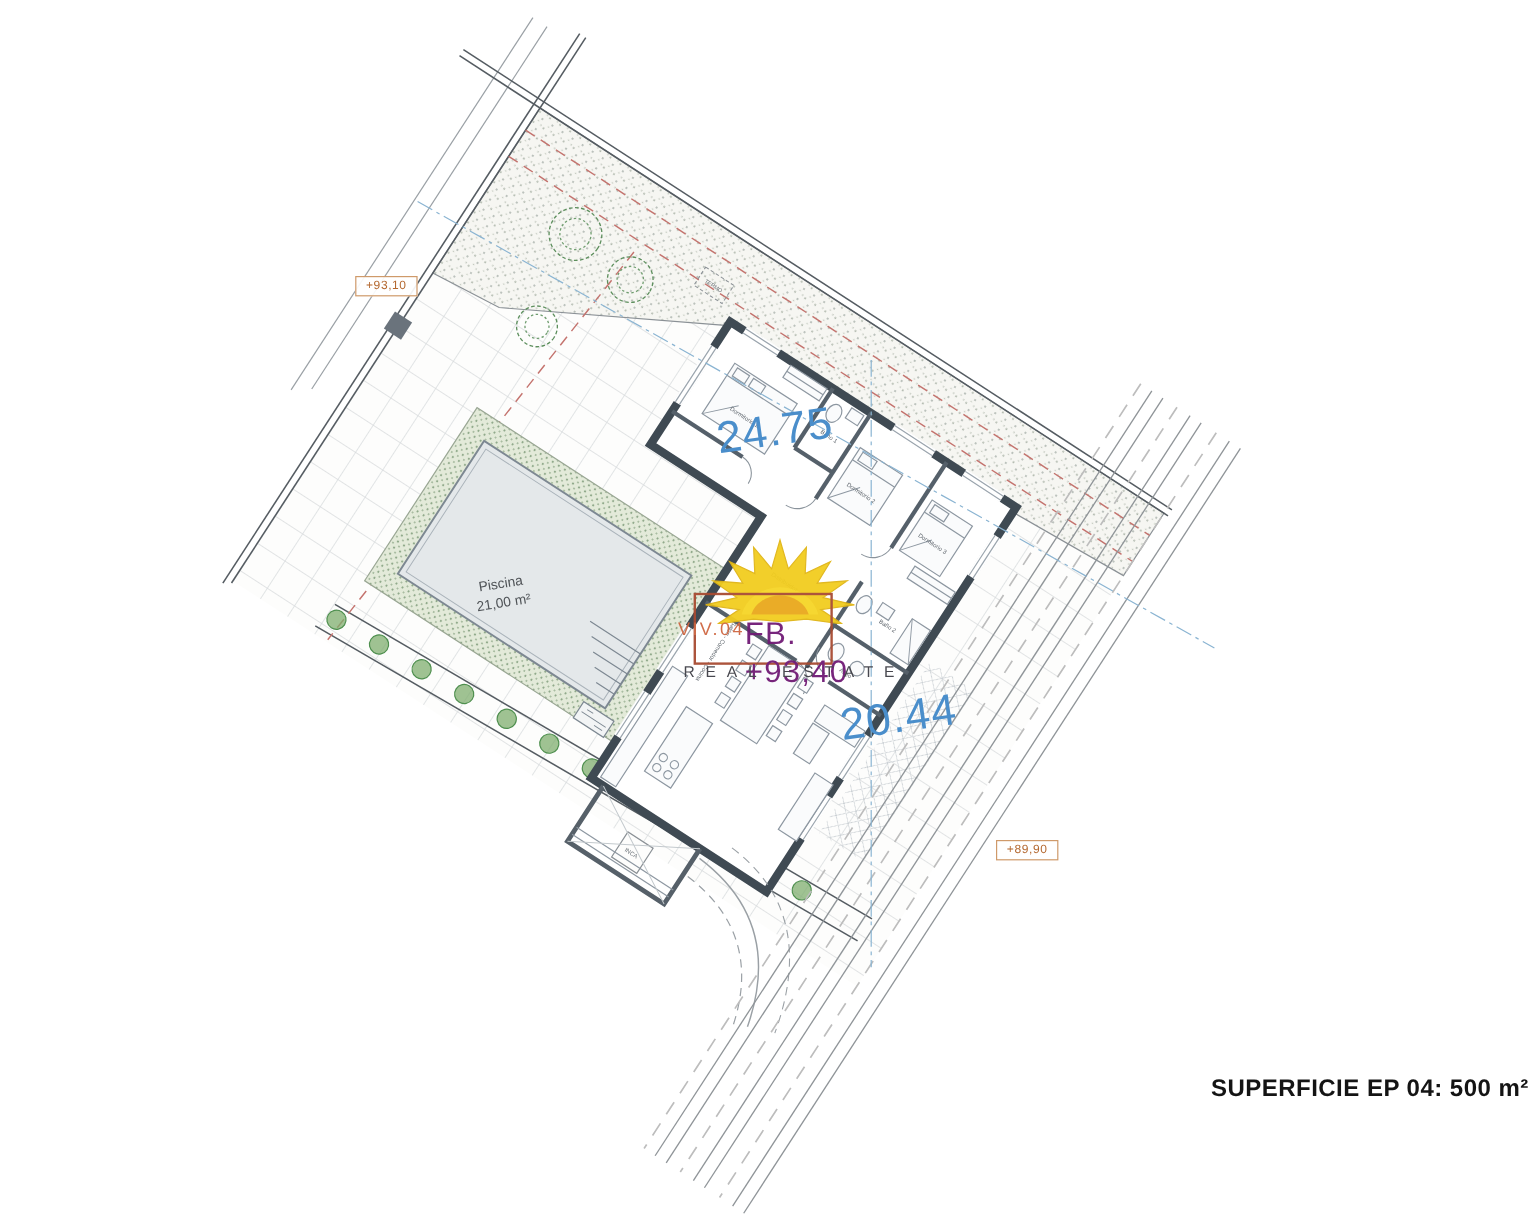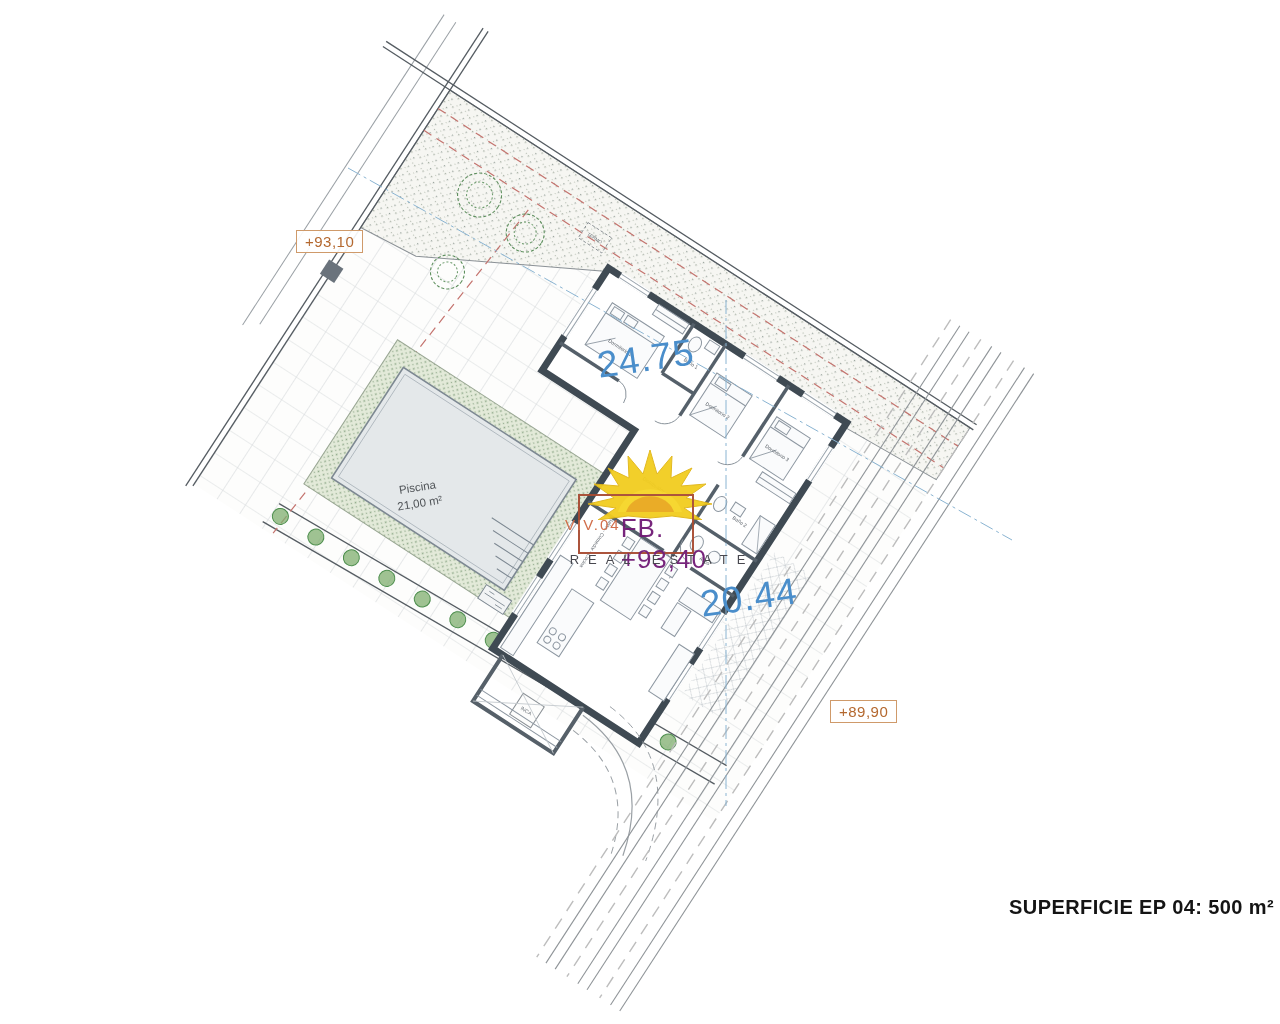--- a/index.html
+++ b/index.html
@@ -4,21 +4,21 @@
 <style>
   html,body{margin:0;padding:0;background:#ffffff;}
   #sheet{position:relative;width:1280px;height:1024px;background:#ffffff;overflow:hidden;
          font-family:"Liberation Sans",sans-serif;}
   #planSvg{position:absolute;left:0;top:0;}
   .overlay{position:absolute;white-space:nowrap;}
   .area-num{font-family:"Liberation Sans",sans-serif;font-size:37px;font-weight:400;
             color:#4a8ecb;letter-spacing:1px;transform:rotate(-8deg);}
   .pool-label{font-size:11.5px;color:#4f5357;text-align:center;line-height:1.35;
               transform:rotate(-9deg);}
-  .elev-box{font-size:15px;color:#b4682f;border:1px solid #cf9a6a;
+  .elev-box{font-size:10px;color:#b4682f;border:1px solid #cf9a6a;
             background:rgba(255,255,255,.92);padding:2px 8px;letter-spacing:.5px;}
   .superficie{font-size:20px;font-weight:bold;color:#141414;letter-spacing:.4px;}
   
   #watermark{position:absolute;left:535px;top:448px;width:230px;height:122px;opacity:.95;}
   #wm-sun{position:absolute;left:45px;top:0;}
   #wm-brand{position:absolute;left:0;top:58px;width:230px;text-align:center;
             font-family:"Liberation Serif",serif;font-weight:bold;font-size:40px;
             color:rgba(227,191,43,.82);letter-spacing:2px;}
   #wm-brand .amp{font-size:48px;color:#3b3b44;font-weight:bold;}
   #wm-box{position:absolute;left:43px;top:46px;width:112px;height:56px;

